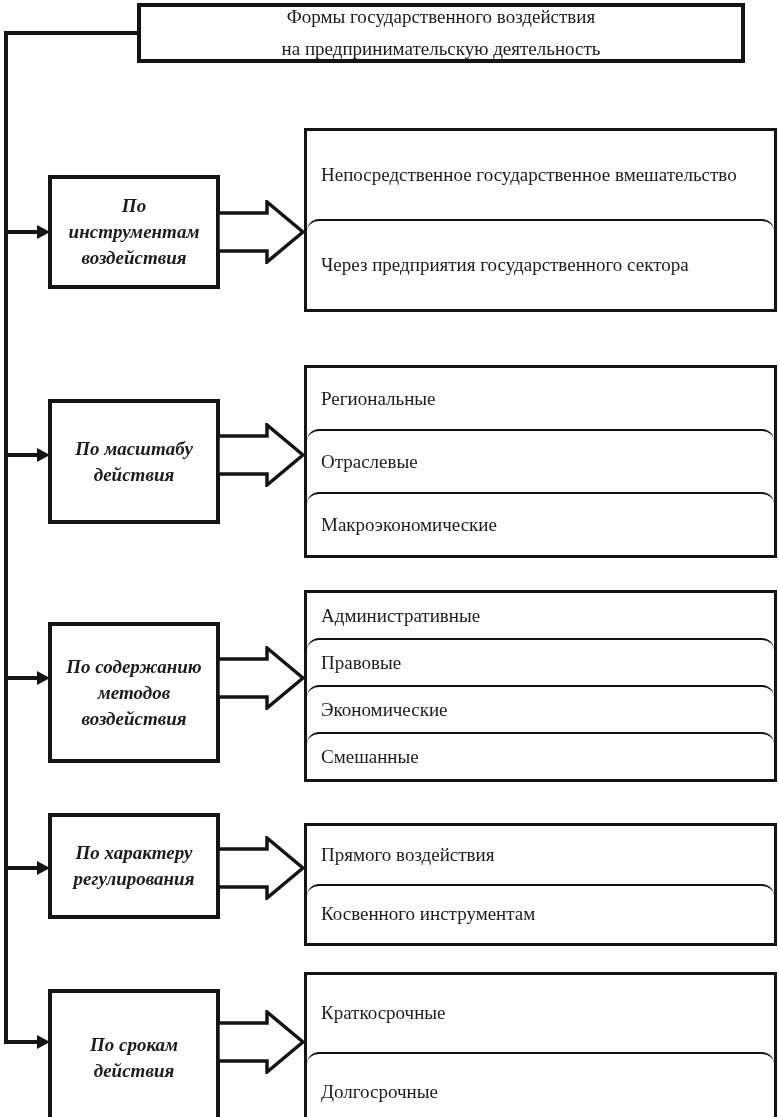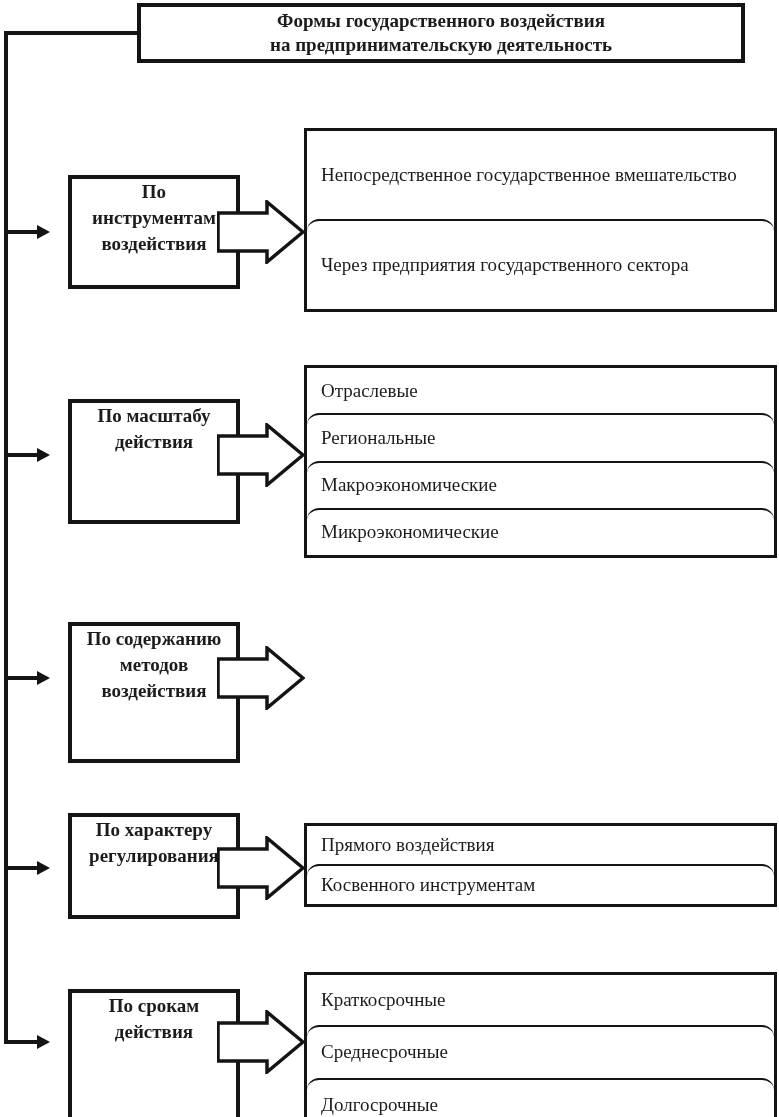--- a/index.html
+++ b/index.html
@@ -18,21 +18,21 @@
     overflow:hidden;
   }
   
   .title-box{
     position:absolute;left:137px;top:3px;width:608px;height:60px;
     box-sizing:border-box;border:4px solid var(--line);
     display:flex;align-items:center;justify-content:center;
     background:var(--bg);
   }
   .title-text{
-    font-weight:bold;font-size:19px;line-height:24px;
+    font-weight:normal;font-size:19px;line-height:32px;
     text-align:center;white-space:pre-line;
   }
   
   .trunk{
     position:absolute;left:4px;top:31px;width:4px;height:1013px;
     background:var(--line);
   }
   .title-connector{
     position:absolute;left:4px;top:31px;width:133px;height:4px;
     background:var(--line);
@@ -46,24 +46,24 @@
     border-top:7px solid transparent;border-bottom:7px solid transparent;
     border-left:13px solid var(--line);
   }
   .bl1{top:230px}.bh1{top:225px}
   .bl2{top:453px}.bh2{top:448px}
   .bl3{top:676px}.bh3{top:671px}
   .bl4{top:866px}.bh4{top:861px}
   .bl5{top:1040px}.bh5{top:1035px}
   
   .cat-box{
-    position:absolute;left:68px;width:172px;
+    position:absolute;left:48px;width:172px;
     box-sizing:border-box;border:4px solid var(--line);
-    display:flex;justify-content:center;
-    background:var(--bg);text-align:center;
+    display:flex;align-items:center;justify-content:center;
+    background:var(--bg);text-align:center;font-style:italic;
   }
   .cat-label{
     font-weight:bold;font-size:19px;line-height:26px;white-space:pre-line;
   }
   .cb1{top:175px;height:114px}
   .cb2{top:399px;height:125px}
   .cb3{top:622px;height:141px}
   .cb4{top:813px;height:106px}
   .cb5{top:989px;height:138px}
   
@@ -76,21 +76,21 @@
     display:flex;flex-direction:column;background:var(--bg);
   }
   .opt-row{
     flex:1;display:flex;align-items:center;
     padding-left:14px;font-size:19px;border-radius:12px;
   }
   .opt-row + .opt-row{border-top:2.5px solid var(--line);}
   .ol1{top:128px;height:184px}
   .ol2{top:365px;height:193px}
   .ol3{top:590px;height:192px}
-  .ol4{top:823px;height:84px}
+  .ol4{top:823px;height:123px}
   .ol5{top:972px;height:161px}
 </style>
 </head>
 <body>
 
 <div id="stage">
 
   <div class="title-box">
     <div class="title-text">Формы государственного воздействия
 на предпринимательскую деятельность</div>
@@ -129,41 +129,52 @@
 
   <div class="cat-box cb2">
     <div class="cat-label">По масштабу
 действия</div>
   </div>
   <svg class="block-arrow ba2" viewBox="0 0 88 64">
     <polygon points="1,13 50,13 50,2 86,32 50,62 50,51 1,51" fill="#ffffff" stroke="#141414" stroke-width="3.5"></polygon>
   </svg>
   <div class="opt-list ol2">
     <div class="opt-row">
+        <span>Региональные</span>
+      </div>
+    <div class="opt-row">
         <span>Отраслевые</span>
       </div>
     <div class="opt-row">
-        <span>Региональные</span>
-      </div>
-    <div class="opt-row">
         <span>Макроэкономические</span>
-      </div>
-    <div class="opt-row">
-        <span>Микроэкономические</span>
       </div>
   </div>
 
   <div class="cat-box cb3">
     <div class="cat-label">По содержанию
 методов
 воздействия</div>
   </div>
   <svg class="block-arrow ba3" viewBox="0 0 88 64">
     <polygon points="1,13 50,13 50,2 86,32 50,62 50,51 1,51" fill="#ffffff" stroke="#141414" stroke-width="3.5"></polygon>
   </svg>
+  <div class="opt-list ol3">
+    <div class="opt-row">
+        <span>Административные</span>
+      </div>
+    <div class="opt-row">
+        <span>Правовые</span>
+      </div>
+    <div class="opt-row">
+        <span>Экономические</span>
+      </div>
+    <div class="opt-row">
+        <span>Смешанные</span>
+      </div>
+  </div>
 
   <div class="cat-box cb4">
     <div class="cat-label">По характеру
 регулирования</div>
   </div>
   <svg class="block-arrow ba4" viewBox="0 0 88 64">
     <polygon points="1,13 50,13 50,2 86,32 50,62 50,51 1,51" fill="#ffffff" stroke="#141414" stroke-width="3.5"></polygon>
   </svg>
   <div class="opt-list ol4">
     <div class="opt-row">
@@ -179,20 +190,17 @@
 действия</div>
   </div>
   <svg class="block-arrow ba5" viewBox="0 0 88 64">
     <polygon points="1,13 50,13 50,2 86,32 50,62 50,51 1,51" fill="#ffffff" stroke="#141414" stroke-width="3.5"></polygon>
   </svg>
   <div class="opt-list ol5">
     <div class="opt-row">
         <span>Краткосрочные</span>
       </div>
     <div class="opt-row">
-        <span>Среднесрочные</span>
-      </div>
-    <div class="opt-row">
         <span>Долгосрочные</span>
       </div>
   </div>
 
 </div>
 
 </body></html>

